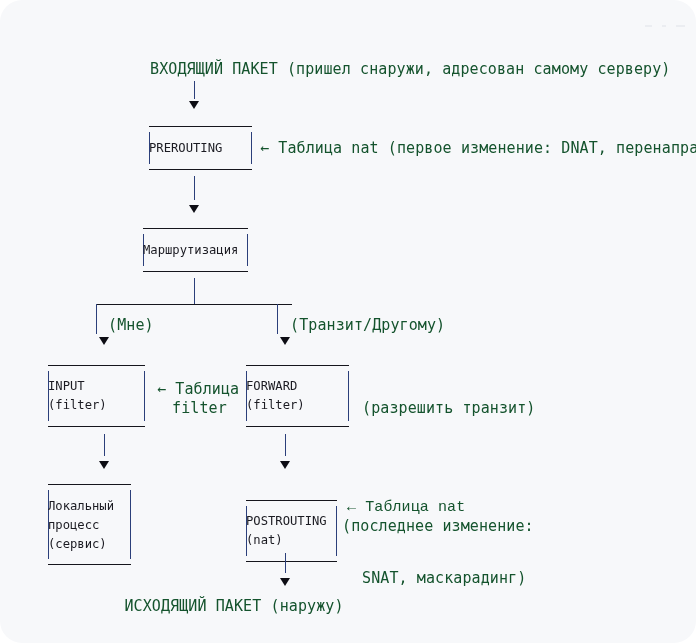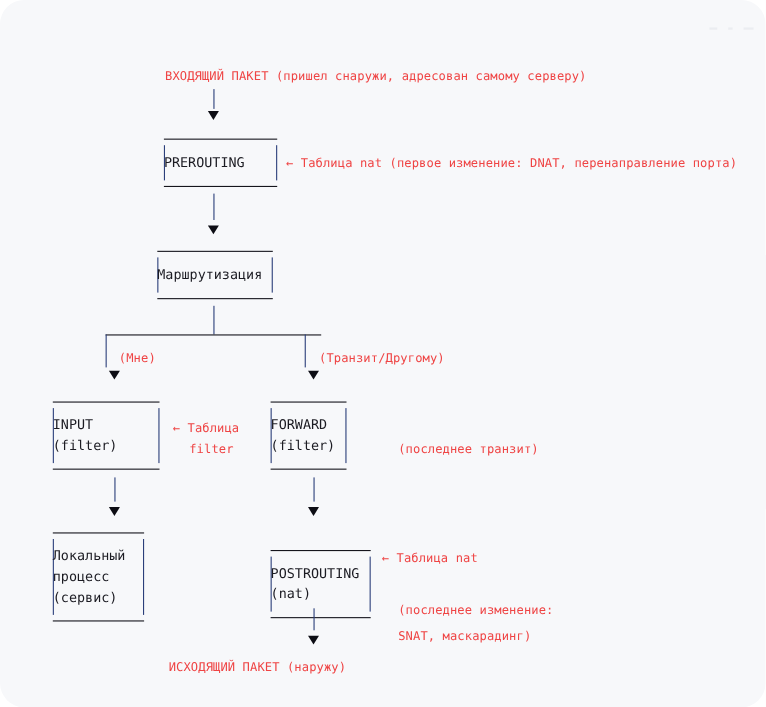--- a/index.html
+++ b/index.html
@@ -18,24 +18,24 @@
     background: #f7f8fa;
     border-radius: 22px;
     font-family: "DejaVu Sans Mono", "Liberation Mono", monospace;
     color: #1b1b22;
     overflow: hidden;
   }
 
   
   .t {
     position: absolute;
-    font-size: 11px;
+    font-size: 15px;
     line-height: 19px;
     white-space: pre;
-    color: #ef4444;
+    color: #14532d;
     letter-spacing: 0.1px;
   }
   .center { text-align: center; }
 
   
   .box {
     position: absolute;
     box-sizing: border-box;
     border-top: 1.6px solid #15151c;
     border-bottom: 1.6px solid #15151c;
@@ -125,40 +125,40 @@
   <div class="pipe" style="left:277px; top:304px; height:30px;"></div>
   <div class="t" style="left:290px; top:316px;">(Транзит/Другому)</div>
   <div class="arrowdown" style="left:280px; top:337px;"></div>
 
   <div class="box" style="left:48px; top:365px; width:97px; height:62px;">
     <div class="lines"><span>INPUT</span><br><span>(filter)</span></div>
   </div>
   <div class="t" style="left:157px; top:380px;">← Таблица</div>
   <div class="t" style="left:172px; top:399px;">filter</div>
 
-  <div class="box" style="left:246px; top:365px; width:69px; height:62px;">
+  <div class="box" style="left:246px; top:365px; width:103px; height:62px;">
     <div class="lines"><span>FORWARD</span><br><span>(filter)</span></div>
   </div>
-  <div class="t" style="left:362px; top:399px;">(последнее транзит)</div>
+  <div class="t" style="left:362px; top:399px;">(разрешить транзит)</div>
 
   <div class="pipe" style="left:104px; top:434px; height:22px;"></div>
   <div class="arrowdown" style="left:99px; top:461px;"></div>
 
   <div class="pipe" style="left:285px; top:434px; height:22px;"></div>
   <div class="arrowdown" style="left:280px; top:461px;"></div>
 
   <div class="box" style="left:48px; top:484px; width:83px; height:81px;">
     <div class="lines"><span>Локальный</span><br><span>процесс</span><br><span>(сервис)</span></div>
   </div>
 
   <div class="box" style="left:246px; top:484px; width:91px; height:62px;margin-top:16px;">
     <div class="lines"><span>POSTROUTING</span><br><span>(nat)</span></div>
   </div>
-  <div class="t" style="left:347px; top:498px;">← Таблица nat</div>
-  <div class="t" style="left:362px; top:517px;margin-top:28px;">(последнее изменение:</div>
+  <div class="t" style="left:347px; top:498px;font-family:Liberation Mono, monospace;">← Таблица nat</div>
+  <div class="t" style="left:342px; top:517px;">(последнее изменение:</div>
   <div class="t" style="left:362px; top:536px;margin-top:33px;">SNAT, маскарадинг)</div>
 
   <div class="pipe" style="left:285px; top:553px; height:20px;"></div>
   <div class="arrowdown" style="left:280px; top:578px;"></div>
 
   <div class="t center" style="left:0px; right:0px; width:696px; top:597px; margin-left:-114px;">ИСХОДЯЩИЙ ПАКЕТ (наружу)</div>
 
 </div>
 
 </body></html>

